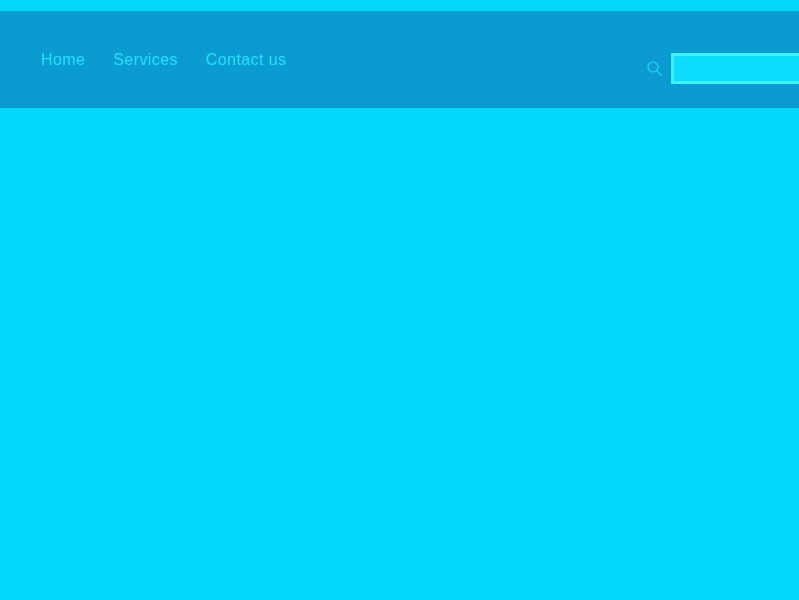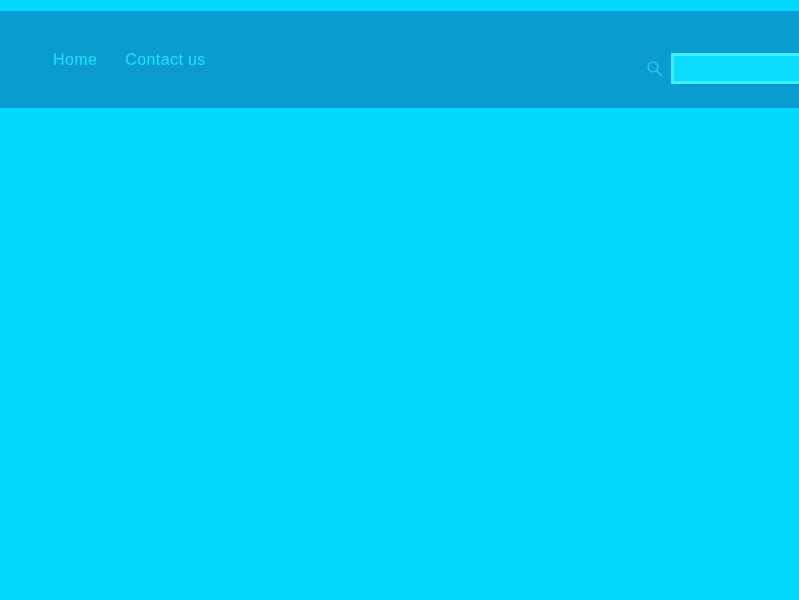--- a/index.html
+++ b/index.html
@@ -39,21 +39,21 @@
     position: absolute;
     left: 0;
     top: 11px;
     width: 799px;
     height: 97px;
     background: #0a9bd0;
   }
 
   .nav-links {
     position: absolute;
-    left: 53px;
+    left: 41px;
     top: 0;
     height: 97px;
     display: flex;
     align-items: center;
     gap: 0;
     list-style: none;
   }
 
   .nav-item {
     display: block;
@@ -133,20 +133,23 @@
 
   <div class="top-strip"></div>
 
   <nav class="navbar">
 
     <ul class="nav-links">
       <li class="nav-item">
         <a class="nav-link" href="#">Home</a>
       </li>
       <li class="nav-item">
+        <a class="nav-link" href="#">Services</a>
+      </li>
+      <li class="nav-item">
         <a class="nav-link" href="#">Contact us</a>
       </li>
     </ul>
 
     <div class="search-area">
       <span class="search-icon">
         <svg width="18" height="18" viewBox="0 0 18 18" aria-hidden="true">
           <circle cx="7" cy="7" r="5" fill="none" stroke="#1fc9ef" stroke-width="1.6"></circle>
           <line x1="10.8" y1="10.8" x2="15" y2="15" stroke="#1fc9ef" stroke-width="1.6" stroke-linecap="round"></line>
         </svg>

